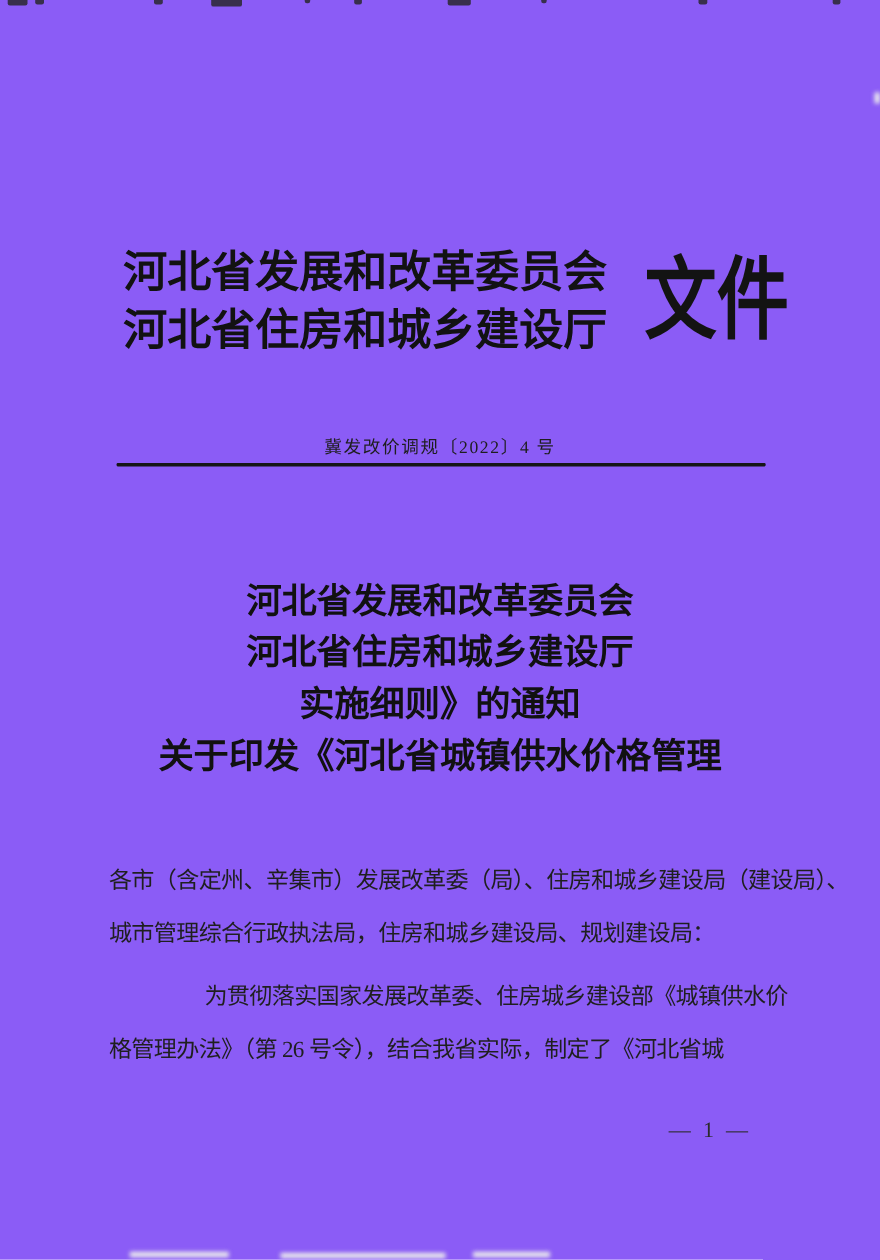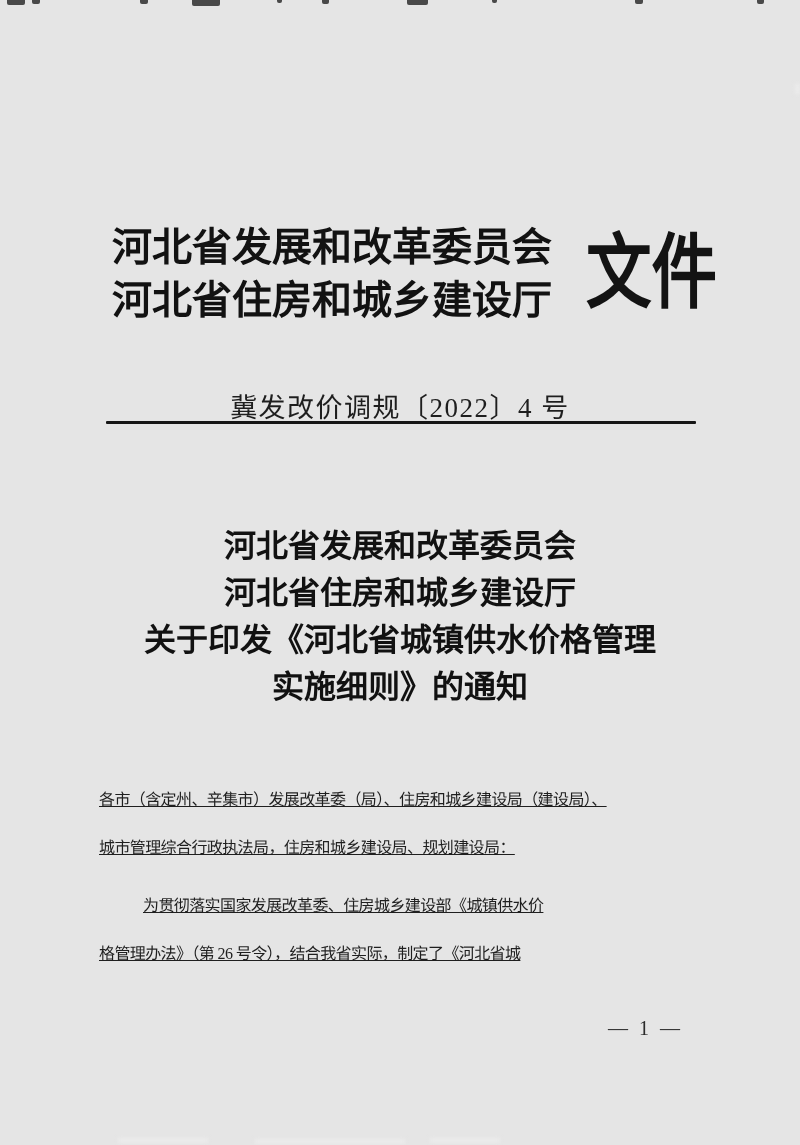--- a/index.html
+++ b/index.html
@@ -3,21 +3,21 @@
 <meta charset="utf-8">
 <style>
   * { margin: 0; padding: 0; box-sizing: border-box; }
   html, body { width: 800px; }
   body { background: #ffffff; }
 
   .page {
     position: relative;
     width: 800px;
     height: 1145px;
-    background: #e5e5e5;
+    background: #8b5cf6;
     overflow: hidden;
     font-family: "Liberation Serif", "DejaVu Serif", serif;
     color: #1a1a1a;
   }
 
   
   .letterhead {
     position: absolute;
     top: 221px;
     left: 112px;
@@ -43,21 +43,21 @@
     white-space: nowrap;
   }
 
   
   .doc-number {
     position: absolute;
     top: 393px;
     left: 0;
     width: 800px;
     text-align: center;
-    font-size: 27px;
+    font-size: 16px;
     line-height: 30px;
     letter-spacing: 1.5px;
     color: #1e1e1e;
     white-space: nowrap;
   }
   .divider {
     position: absolute;
     top: 421px;
     left: 106px;
     width: 590px;
@@ -79,32 +79,31 @@
     color: #111111;
   }
   .title-line { white-space: nowrap; }
 
   
   .body-block {
     position: absolute;
     top: 776px;
     left: 99px;
     width: 660px;
-    font-size: 16px;
+    font-size: 21px;
     color: #1f1f1f;
-    text-decoration: underline;
   }
   .body-line {
     white-space: nowrap;
     height: 48px;
     line-height: 48px;
     letter-spacing: -0.6px;
   }
   .para-start { margin-top: 10px; }
-  .indent { text-indent: 44px; }
+  .indent { text-indent: 44px; text-align: center; }
 
   
   .page-number {
     position: absolute;
     top: 1017px;
     right: 117px;
     font-size: 20px;
     letter-spacing: 3px;
     color: #2b2b2b;
     white-space: nowrap;
@@ -153,22 +152,22 @@
     <div class="doc-type">文件</div>
   </div>
 
   <div class="doc-number">冀发改价调规〔2022〕4 号</div>
 
   <div class="divider"></div>
 
   <div class="title-block">
     <div class="title-line">河北省发展和改革委员会</div>
     <div class="title-line">河北省住房和城乡建设厅</div>
+    <div class="title-line">实施细则》的通知</div>
     <div class="title-line">关于印发《河北省城镇供水价格管理</div>
-    <div class="title-line">实施细则》的通知</div>
   </div>
 
   <div class="body-block">
     <div class="body-line">各市（含定州、辛集市）发展改革委（局）、住房和城乡建设局（建设局）、</div>
     <div class="body-line">城市管理综合行政执法局，住房和城乡建设局、规划建设局：</div>
     <div class="body-line para-start indent">为贯彻落实国家发展改革委、住房城乡建设部《城镇供水价</div>
     <div class="body-line">格管理办法》（第 26 号令），结合我省实际，制定了《河北省城</div>
   </div>
 
   <div class="page-number">— 1 —</div>

